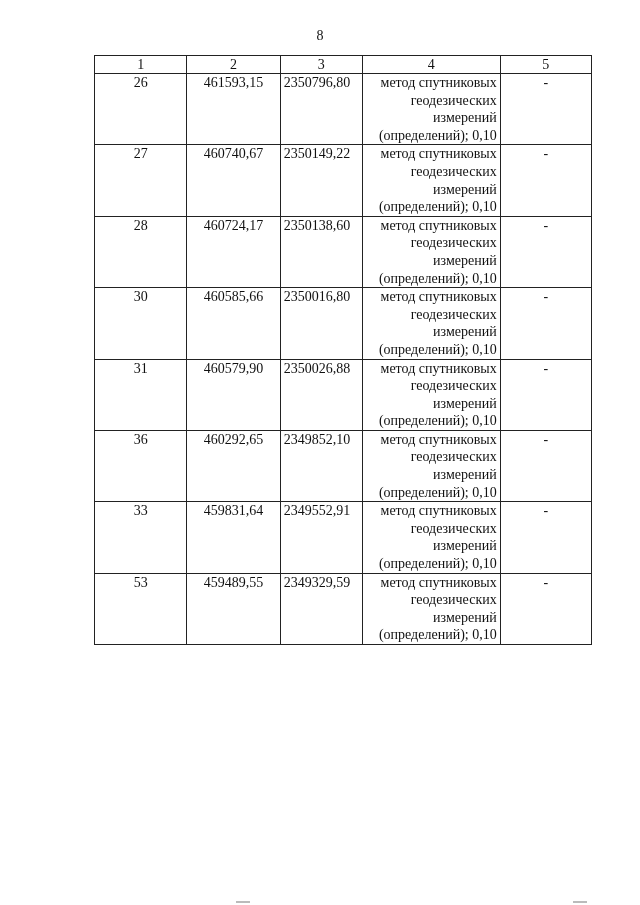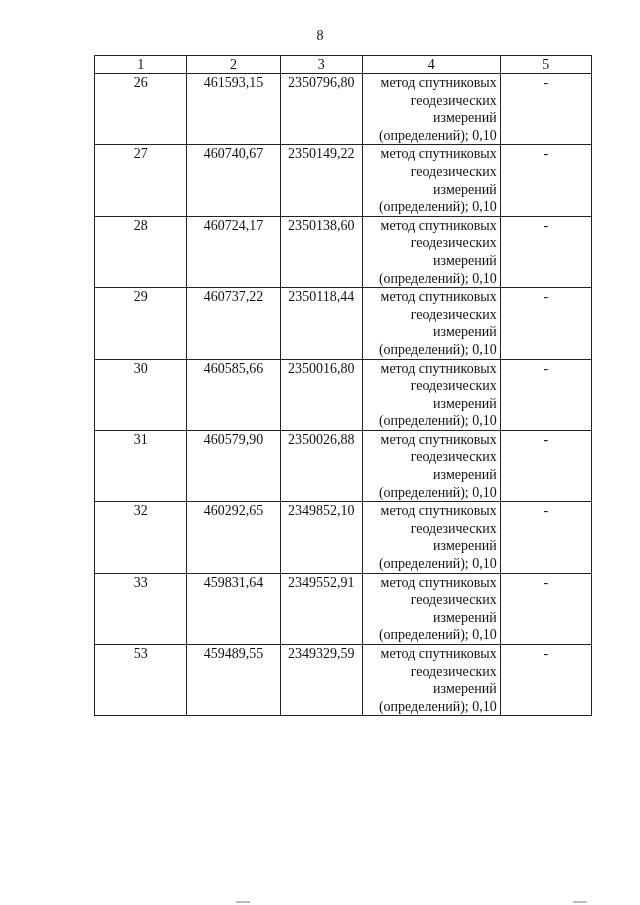--- a/index.html
+++ b/index.html
@@ -23,21 +23,21 @@
       vertical-align: top;
       padding: 0 3px;
       line-height: 17.6px;
       font-weight: normal;
     }
     table.coords thead th {
       text-align: center; height: 17px; line-height: 17px;
     }
     .c1 { width: 87px; text-align: center; }
     .c2 { width: 87px; text-align: center; }
-    .c3 { width: 75px; text-align: center; }
+    .c3 { width: 75px; }
     .c4 { width: 132px; text-align: right; }
     .c5 { width: 86px; text-align: center; }
     tbody tr { height: 70.6px; padding-left: 44px; }
     .method-line { display: block; }
     .scan-artifact {
       position: absolute; bottom: 2px; height: 2px; background: #bbb;
     }
   </style>
 </head>
 <body>
@@ -85,32 +85,20 @@
         <td class="c3">2350138,60</td>
         <td class="c4">
           <span class="method-line">метод спутниковых</span>
           <span class="method-line">геодезических</span>
           <span class="method-line">измерений</span>
           <span class="method-line">(определений); 0,10</span>
         </td>
         <td class="c5">-</td>
       </tr>
       <tr>
-        <td class="c1">29</td>
-        <td class="c2">460737,22</td>
-        <td class="c3">2350118,44</td>
-        <td class="c4">
-          <span class="method-line">метод спутниковых</span>
-          <span class="method-line">геодезических</span>
-          <span class="method-line">измерений</span>
-          <span class="method-line">(определений); 0,10</span>
-        </td>
-        <td class="c5">-</td>
-      </tr>
-      <tr>
         <td class="c1">30</td>
         <td class="c2">460585,66</td>
         <td class="c3">2350016,80</td>
         <td class="c4">
           <span class="method-line">метод спутниковых</span>
           <span class="method-line">геодезических</span>
           <span class="method-line">измерений</span>
           <span class="method-line">(определений); 0,10</span>
         </td>
         <td class="c5">-</td>
@@ -121,21 +109,21 @@
         <td class="c3">2350026,88</td>
         <td class="c4">
           <span class="method-line">метод спутниковых</span>
           <span class="method-line">геодезических</span>
           <span class="method-line">измерений</span>
           <span class="method-line">(определений); 0,10</span>
         </td>
         <td class="c5">-</td>
       </tr>
       <tr>
-        <td class="c1">32</td>
+        <td class="c1">36</td>
         <td class="c2">460292,65</td>
         <td class="c3">2349852,10</td>
         <td class="c4">
           <span class="method-line">метод спутниковых</span>
           <span class="method-line">геодезических</span>
           <span class="method-line">измерений</span>
           <span class="method-line">(определений); 0,10</span>
         </td>
         <td class="c5">-</td>
       </tr>

